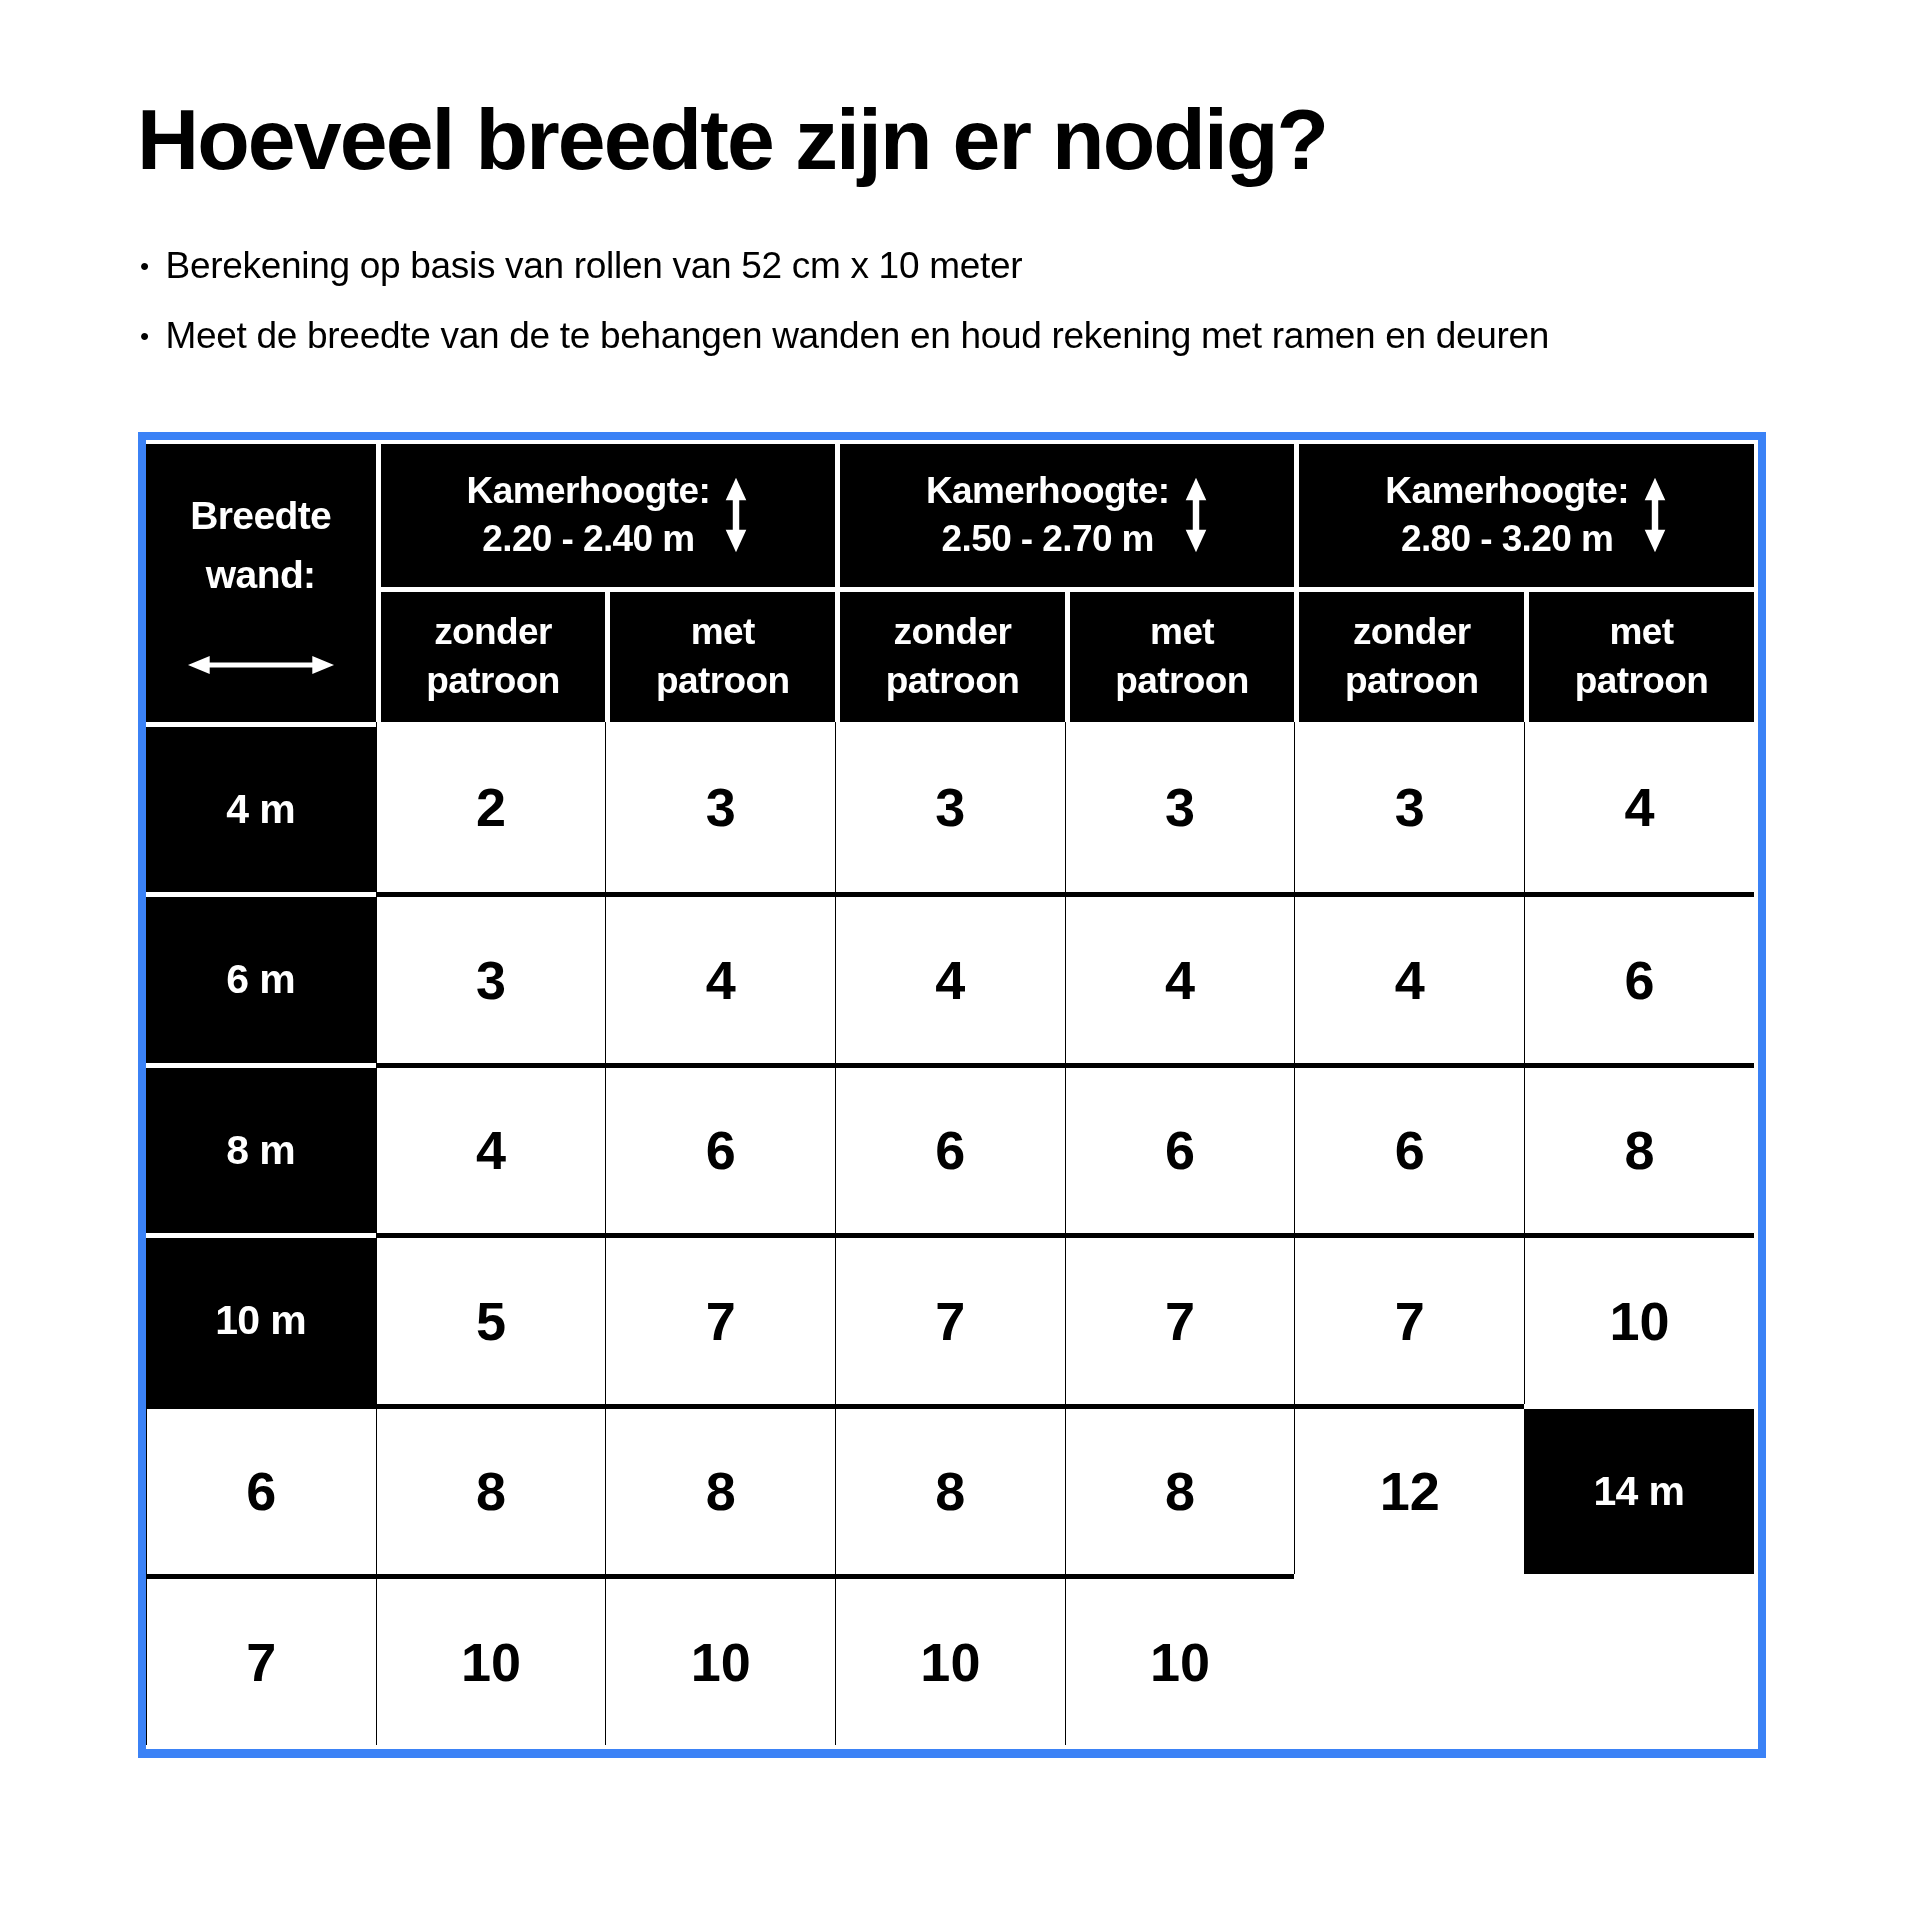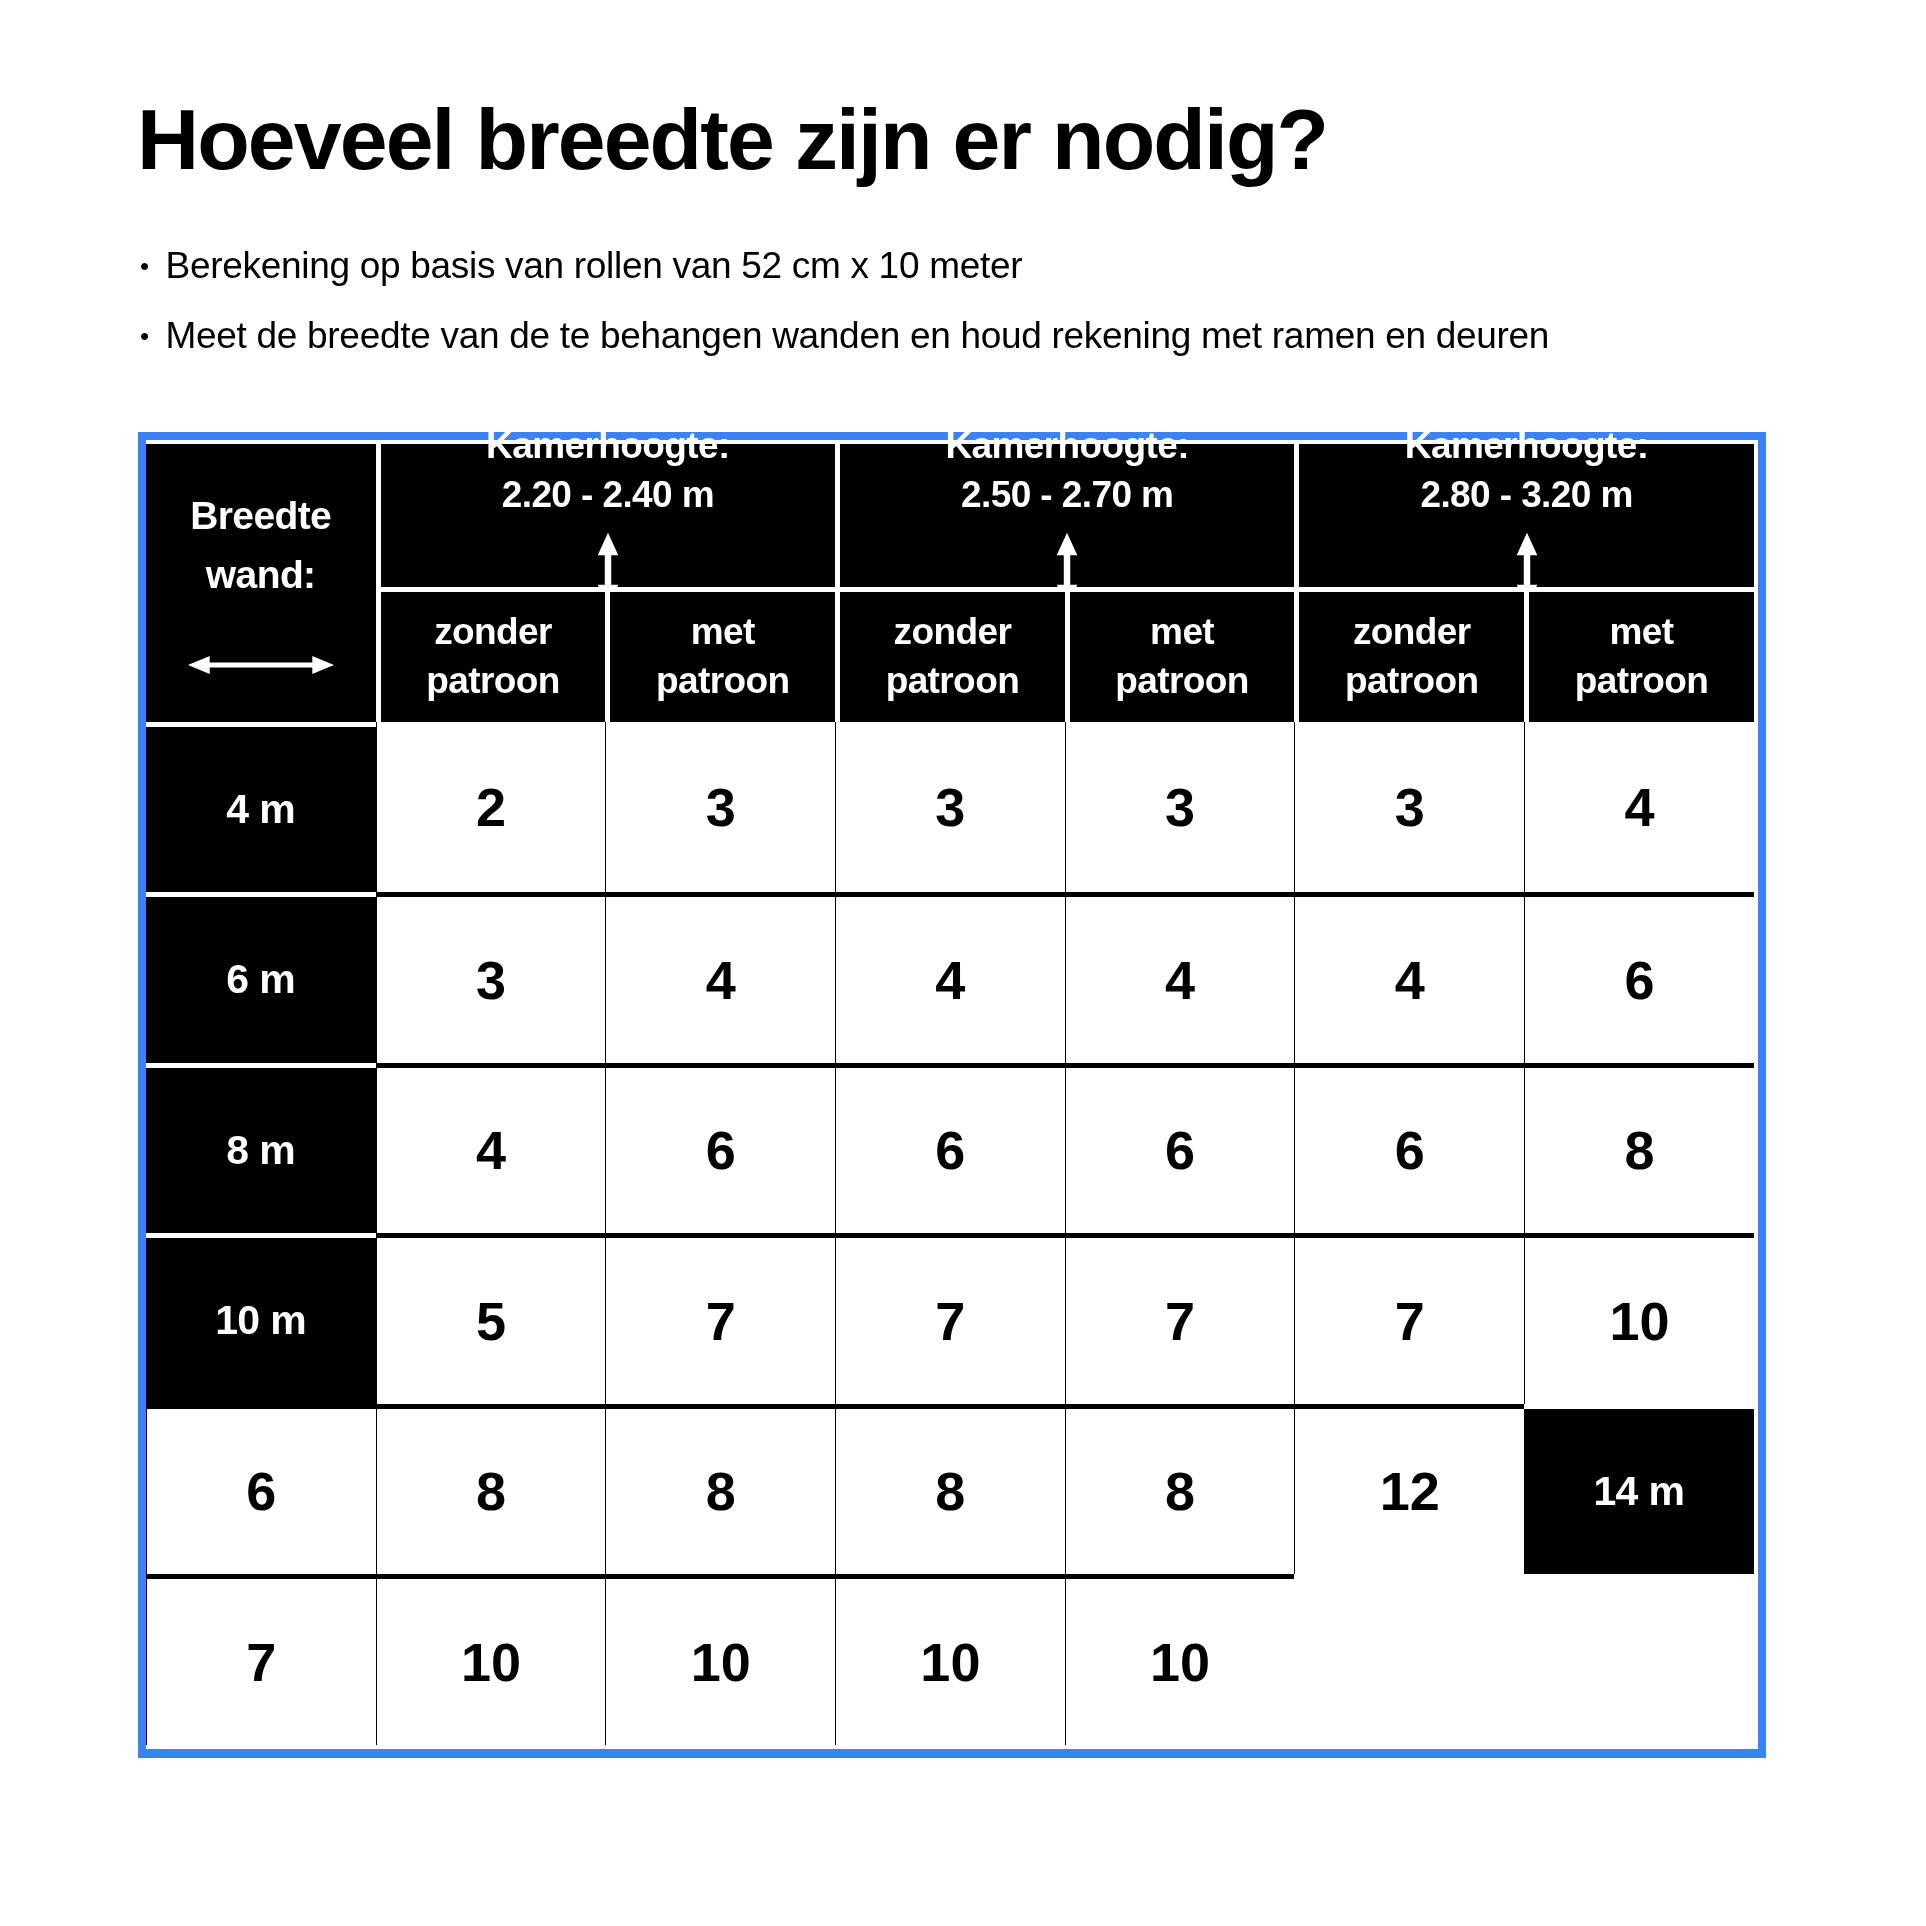--- a/index.html
+++ b/index.html
@@ -45,21 +45,20 @@
   }
   .corner {
     grid-column:1; grid-row:1 / 3;
     flex-direction:column; gap:48px;
   }
   .corner-text { font-size:39px; font-weight:bold; line-height:1.5; letter-spacing:-0.6px; }
   .group {
     grid-row:1; grid-column:span 2;
     border-left:5.1px solid #ffffff; border-bottom:5.1px solid #ffffff;
     gap:13px;
-    flex-direction:column;
   }
   .group-text { font-size:37px; font-weight:bold; line-height:1.3; letter-spacing:-0.6px; }
   .sub {
     grid-row:2; border-left:5.1px solid #ffffff;
     flex-direction:column;
     font-size:37px; font-weight:bold; line-height:1.3; letter-spacing:-0.6px;
   }
   .rl {
     background:#000000; color:#ffffff;
     border-top:5.1px solid #ffffff;

